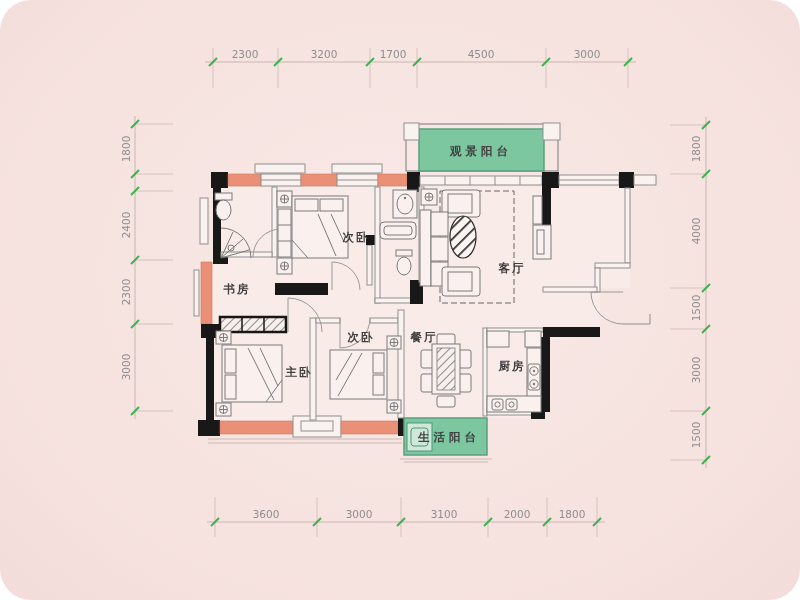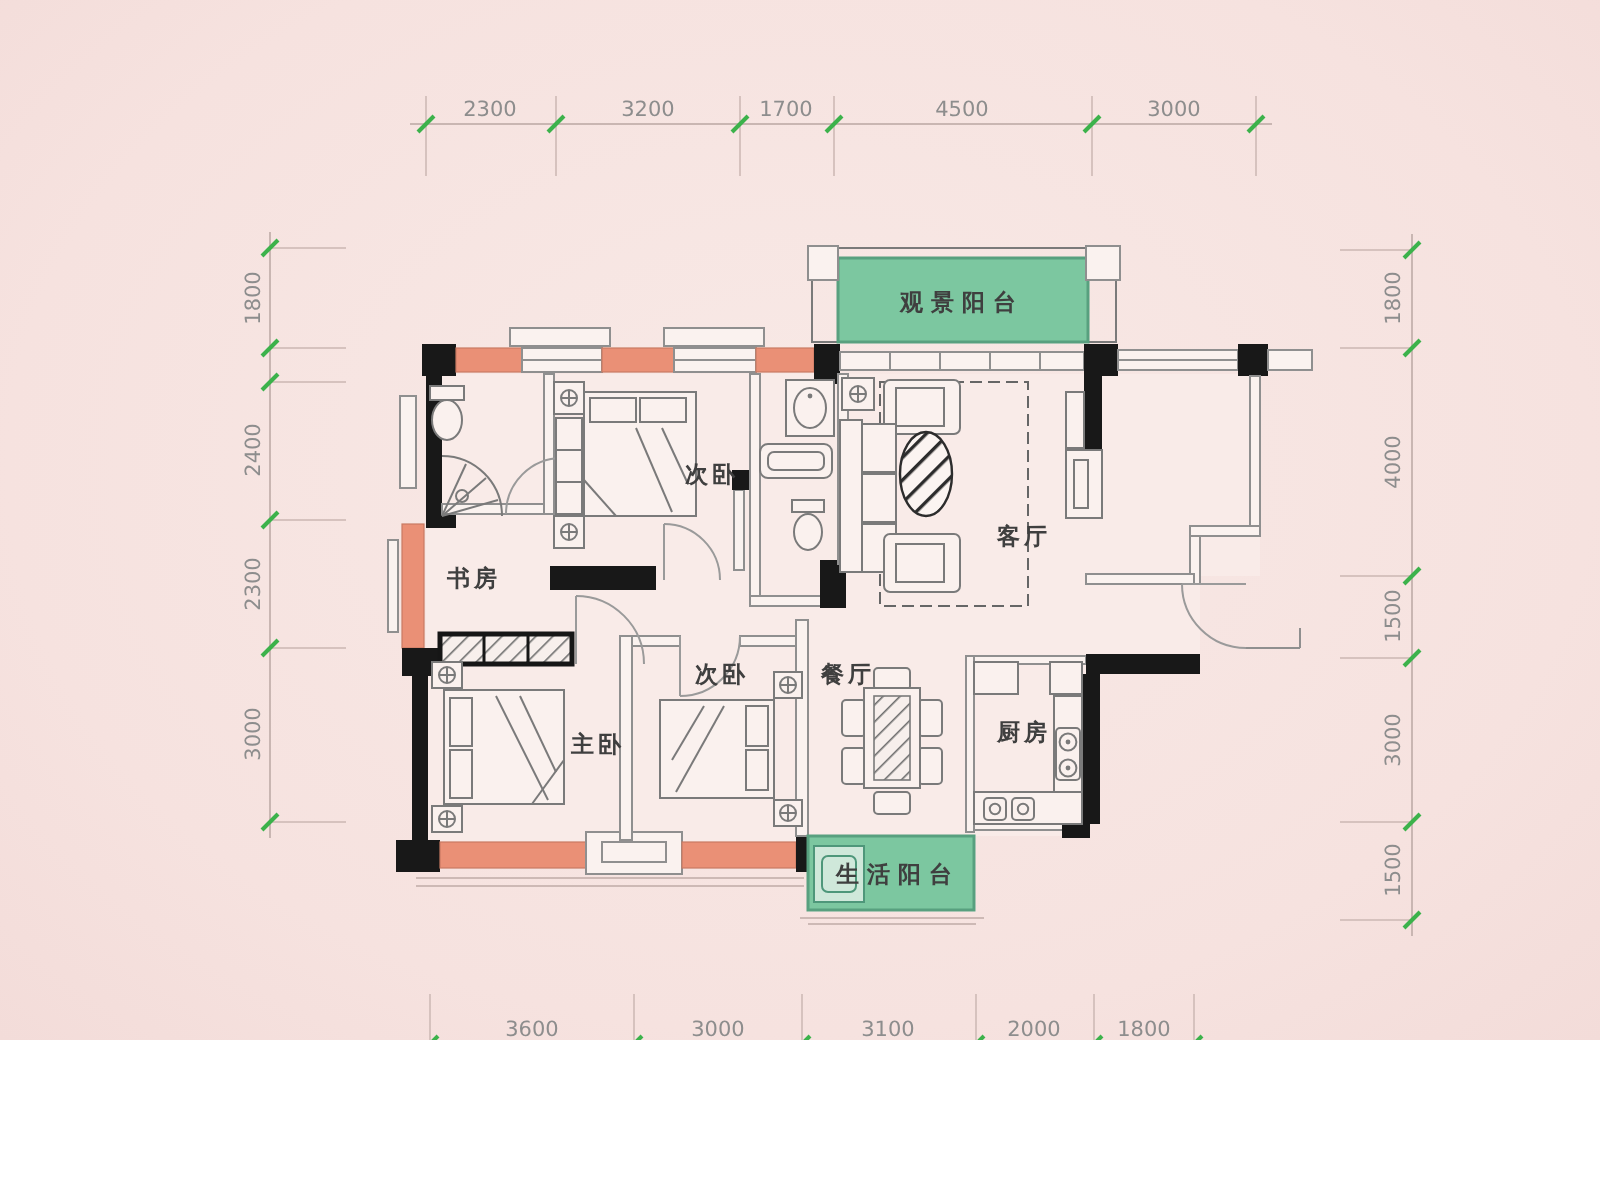--- a/index.html
+++ b/index.html
@@ -1,19 +1,20 @@
 <!DOCTYPE html>
 <html><head>
 <meta charset="utf-8">
 <style>
   html,body{margin:0;padding:0}
   .stage{
-    width:800px;height:520px;position:relative;overflow:hidden;
+    width:800px;height:600px;position:relative;overflow:hidden;
     background:radial-gradient(ellipse at 50% 45%, #f8e9e6 0%, #f6e2df 70%, #f3dcd9 100%);
     font-family:"DejaVu Sans", sans-serif;
+    border-radius:31px;
   }
   svg{position:absolute;left:0;top:0}
   .dimline{stroke:#c9b6b2;stroke-width:1;fill:none}
   .ext{stroke:#d6c2be;stroke-width:1}
   .tick{stroke:#3cb24b;stroke-width:2}
   .dimtxt{font-family:"DejaVu Sans",sans-serif;font-size:10.5px;fill:#8d8d8d}
   .roomtxt{font-family:"DejaVu Sans",sans-serif;font-size:11.5px;font-weight:bold;fill:#3f3f3f;letter-spacing:2px}
   .roomtxt.wide{letter-spacing:4px}
   .flr{fill:#f9ebe8}
   .w{fill:#faf2ef;stroke:#8f8f8f;stroke-width:1}

